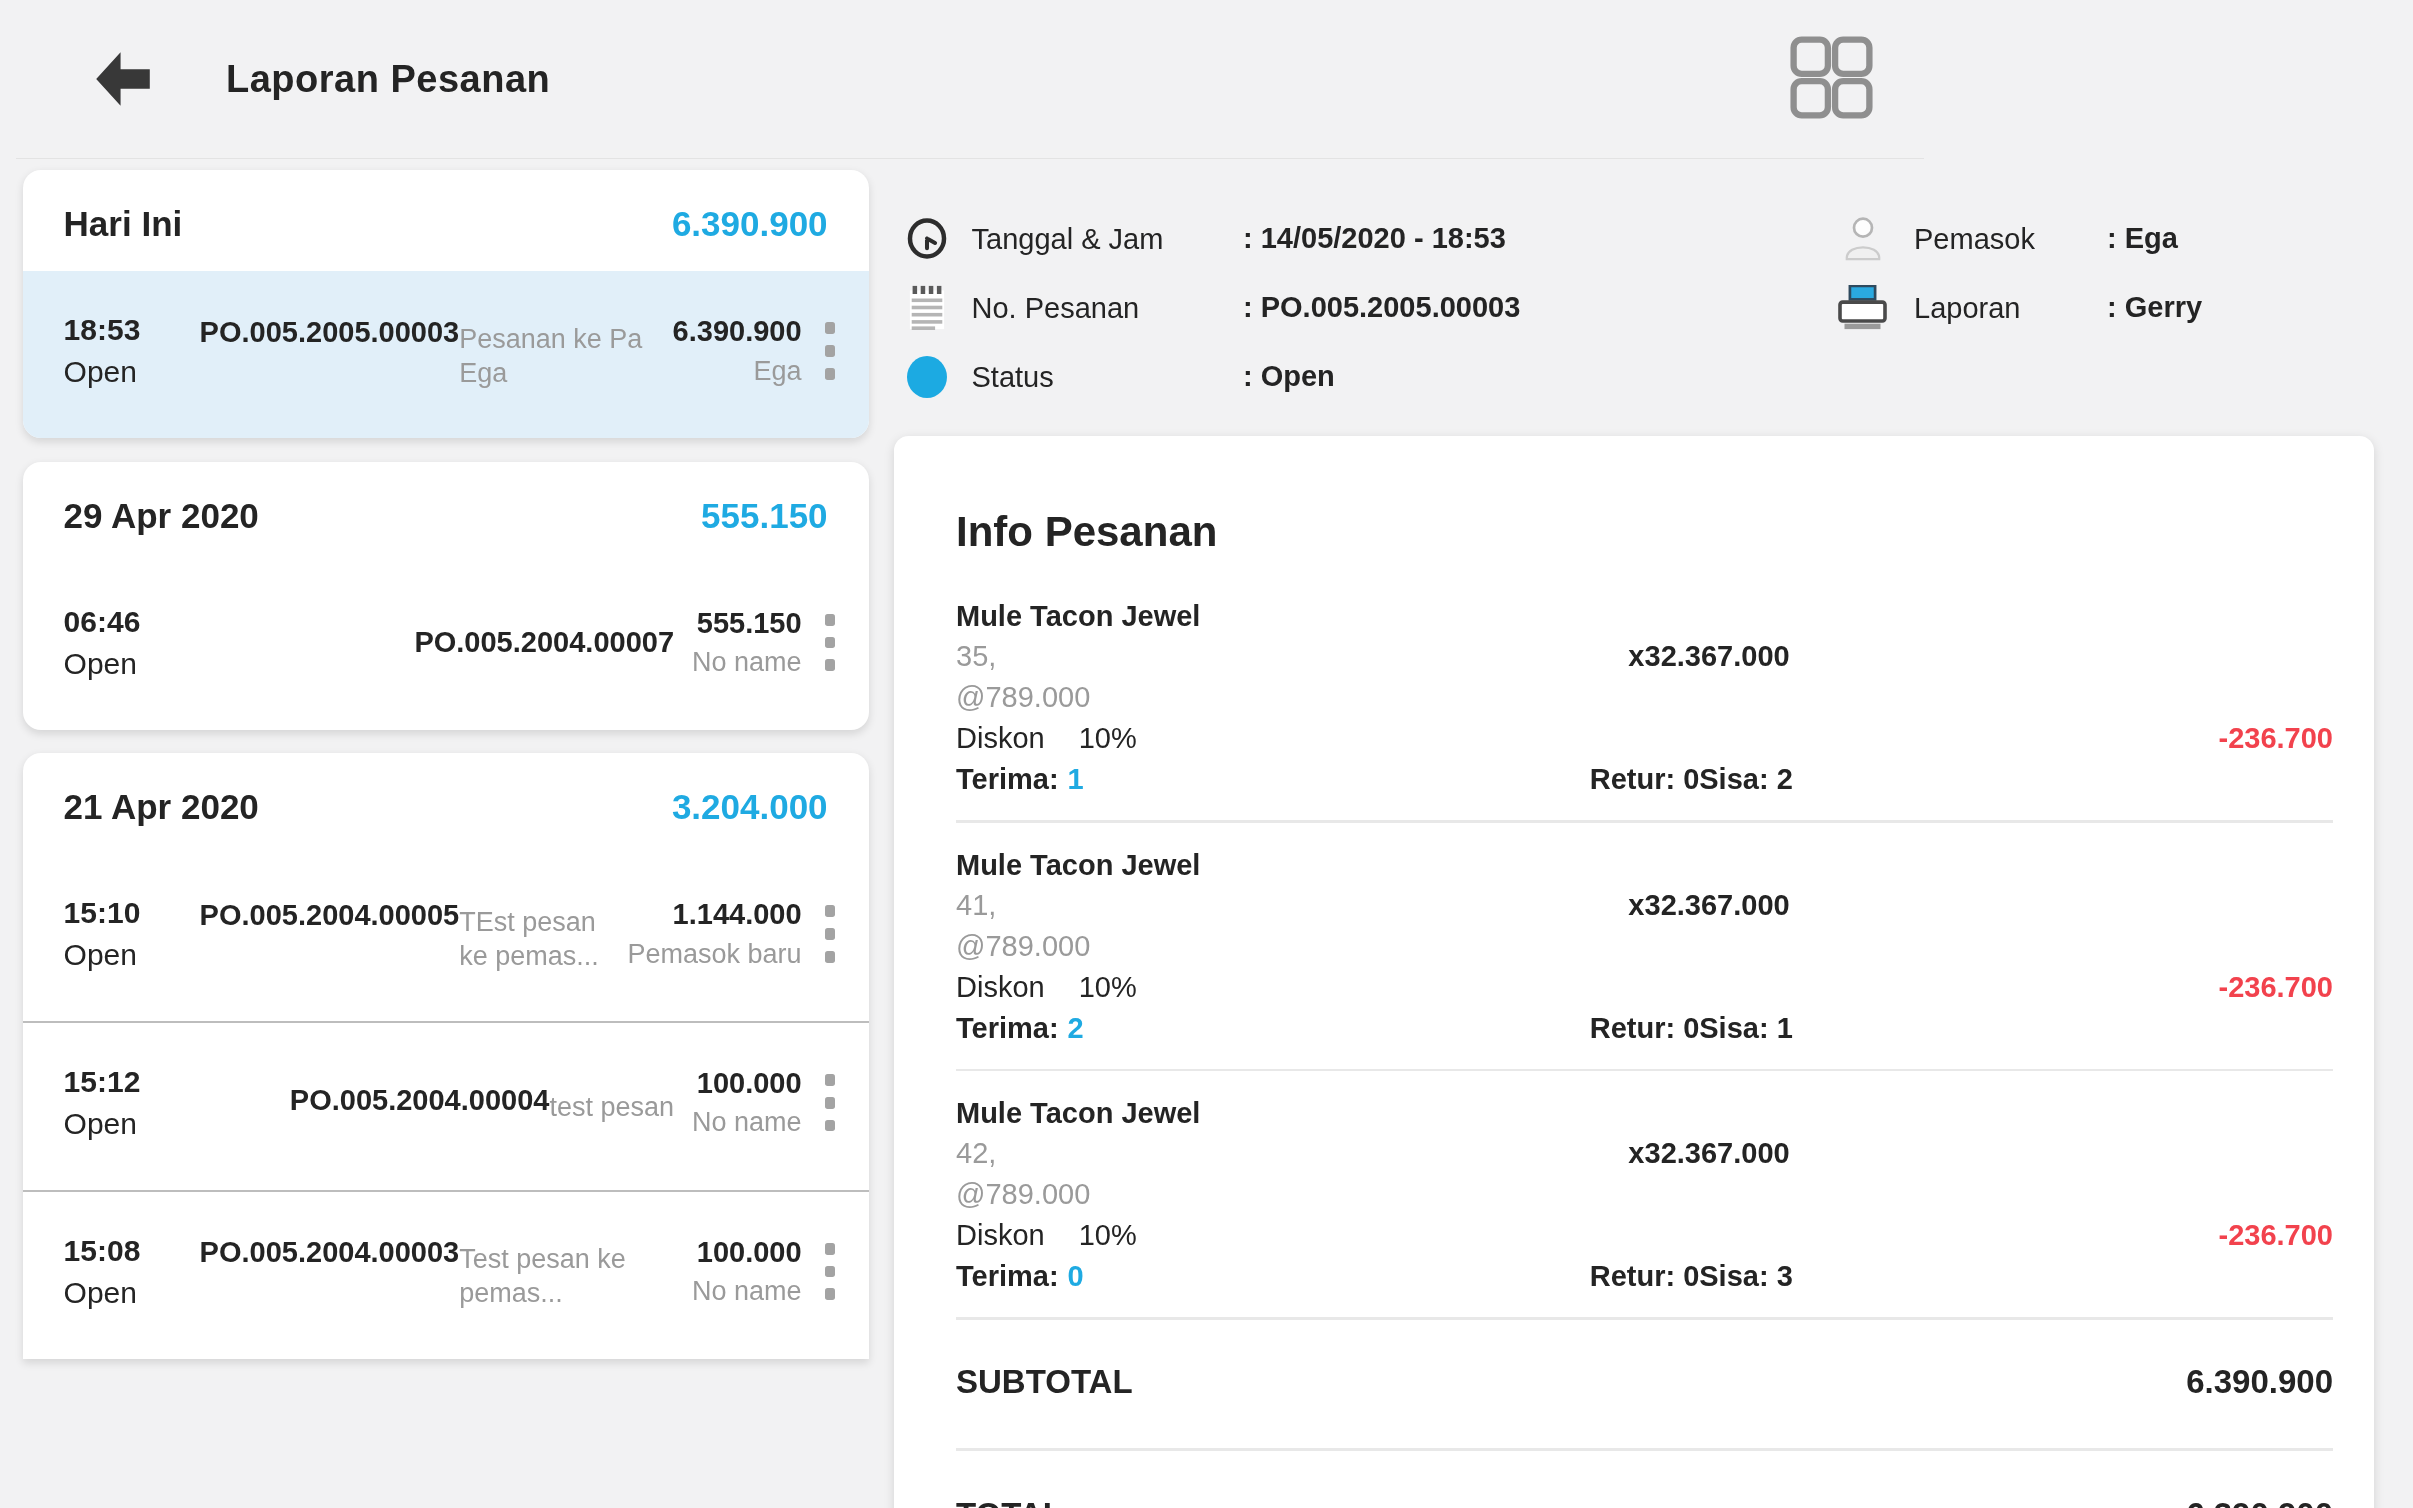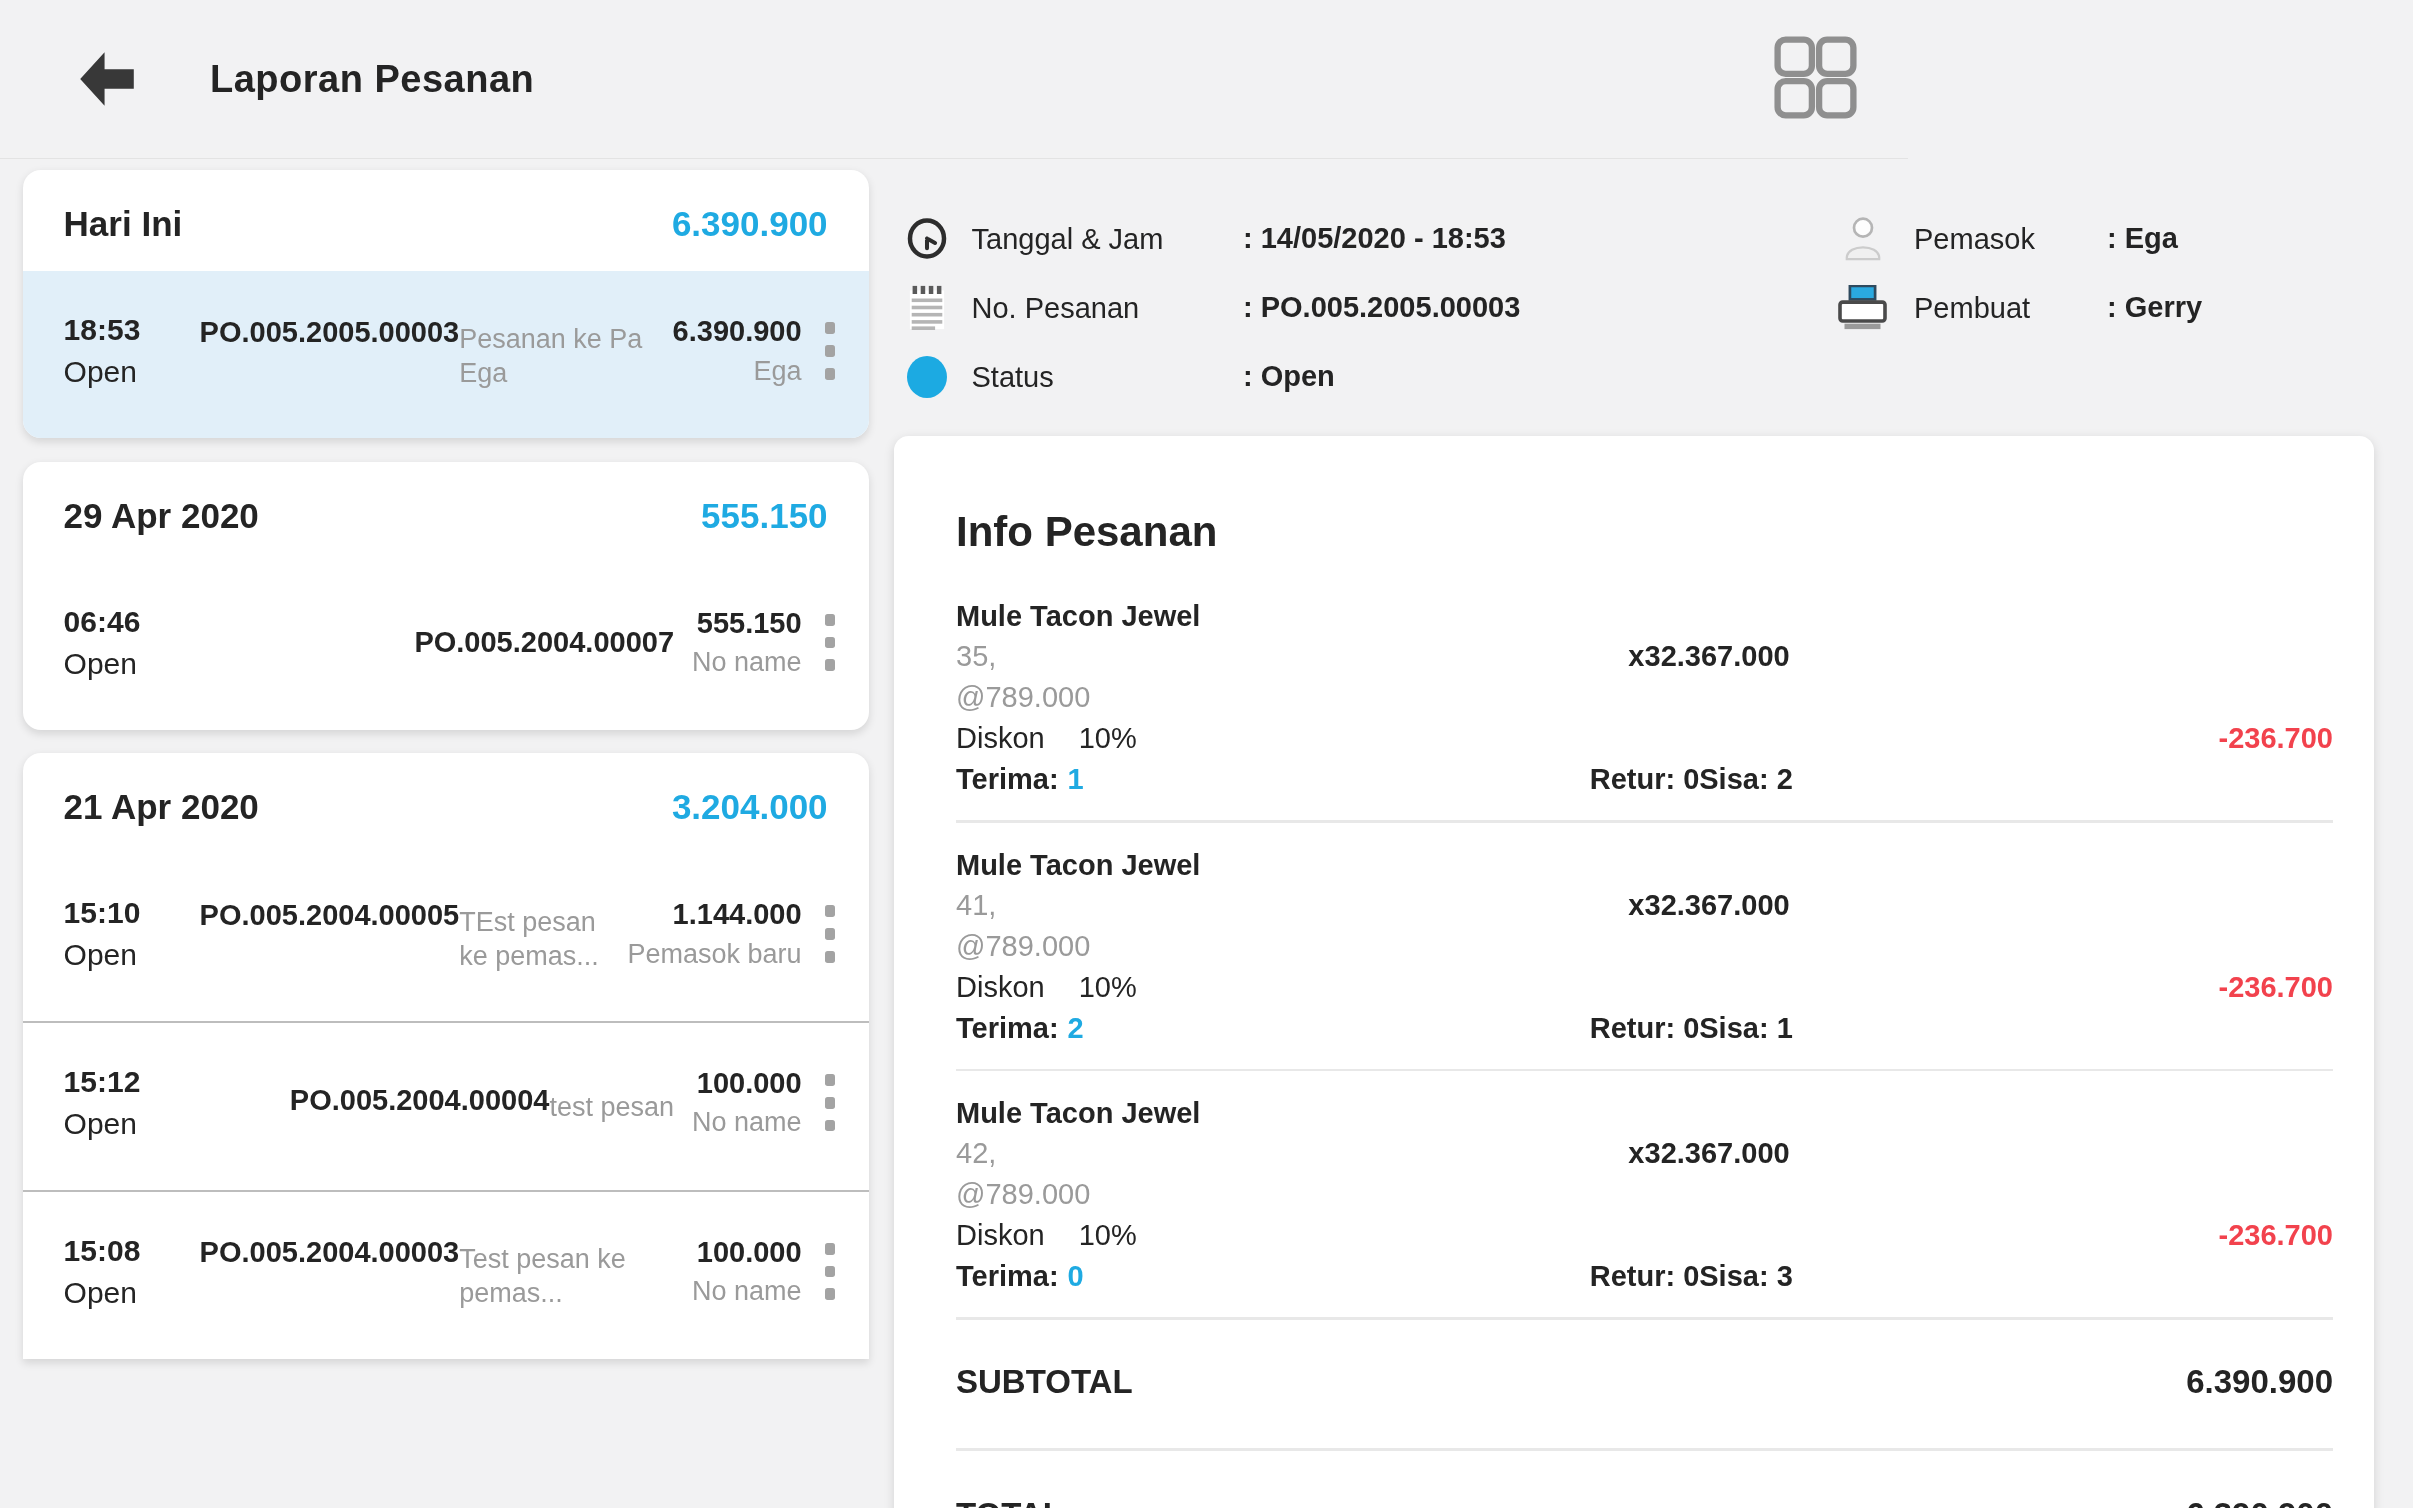--- a/index.html
+++ b/index.html
@@ -6,21 +6,21 @@
   html,body { width:2413px; height:1508px; }
   body {
     font-family:"Liberation Sans","DejaVu Sans",sans-serif;
     background:#f2f2f3;
     color:#242424;
     overflow:hidden;
     position:relative;
   }
   
   .topbar {
-    position:absolute; left:0; top:0; width:1908px; height:159px;
+    position:absolute; left:16px; top:0; width:1908px; height:159px;
     display:flex; align-items:center;
     border-bottom:1.8px solid #e3e3e3;
   }
   .back-btn { margin-left:74px; width:65px; height:60px; display:flex; align-items:center; justify-content:center; cursor:pointer; }
   .app-title { margin-left:71px; font-size:38px; font-weight:700; letter-spacing:0.5px; }
   .grid-btn { position:absolute; right:51px; top:36px; width:83px; height:83px; cursor:pointer; }
 
   
   .sidebar { position:absolute; left:22.6px; top:170px; width:846px; }
   .s-card {
@@ -292,21 +292,21 @@
     <div class="meta-value">: Ega</div>
   </div>
   <div class="meta-row">
     <div class="meta-icon">
       <svg width="53" height="45" viewBox="0 0 58 50">
         <rect x="15" y="1" width="28" height="15" fill="#2aa9e0" stroke="#2e4a5e" stroke-width="3"></rect>
         <rect x="4" y="19" width="50" height="21" rx="3" fill="#ffffff" stroke="#4a4a4a" stroke-width="4"></rect>
         <rect x="9" y="43" width="40" height="6" fill="#9a9a9a"></rect>
       </svg>
     </div>
-    <div class="meta-label">Pembuat</div>
+    <div class="meta-label">Laporan</div>
     <div class="meta-value">: Gerry</div>
   </div>
 </div>
 
 <div class="detail-card">
   <div class="detail-title">Info Pesanan</div>
 
   <div class="item">
     <div class="item-name">Mule Tacon Jewel</div>
     <div class="iline cols3">

